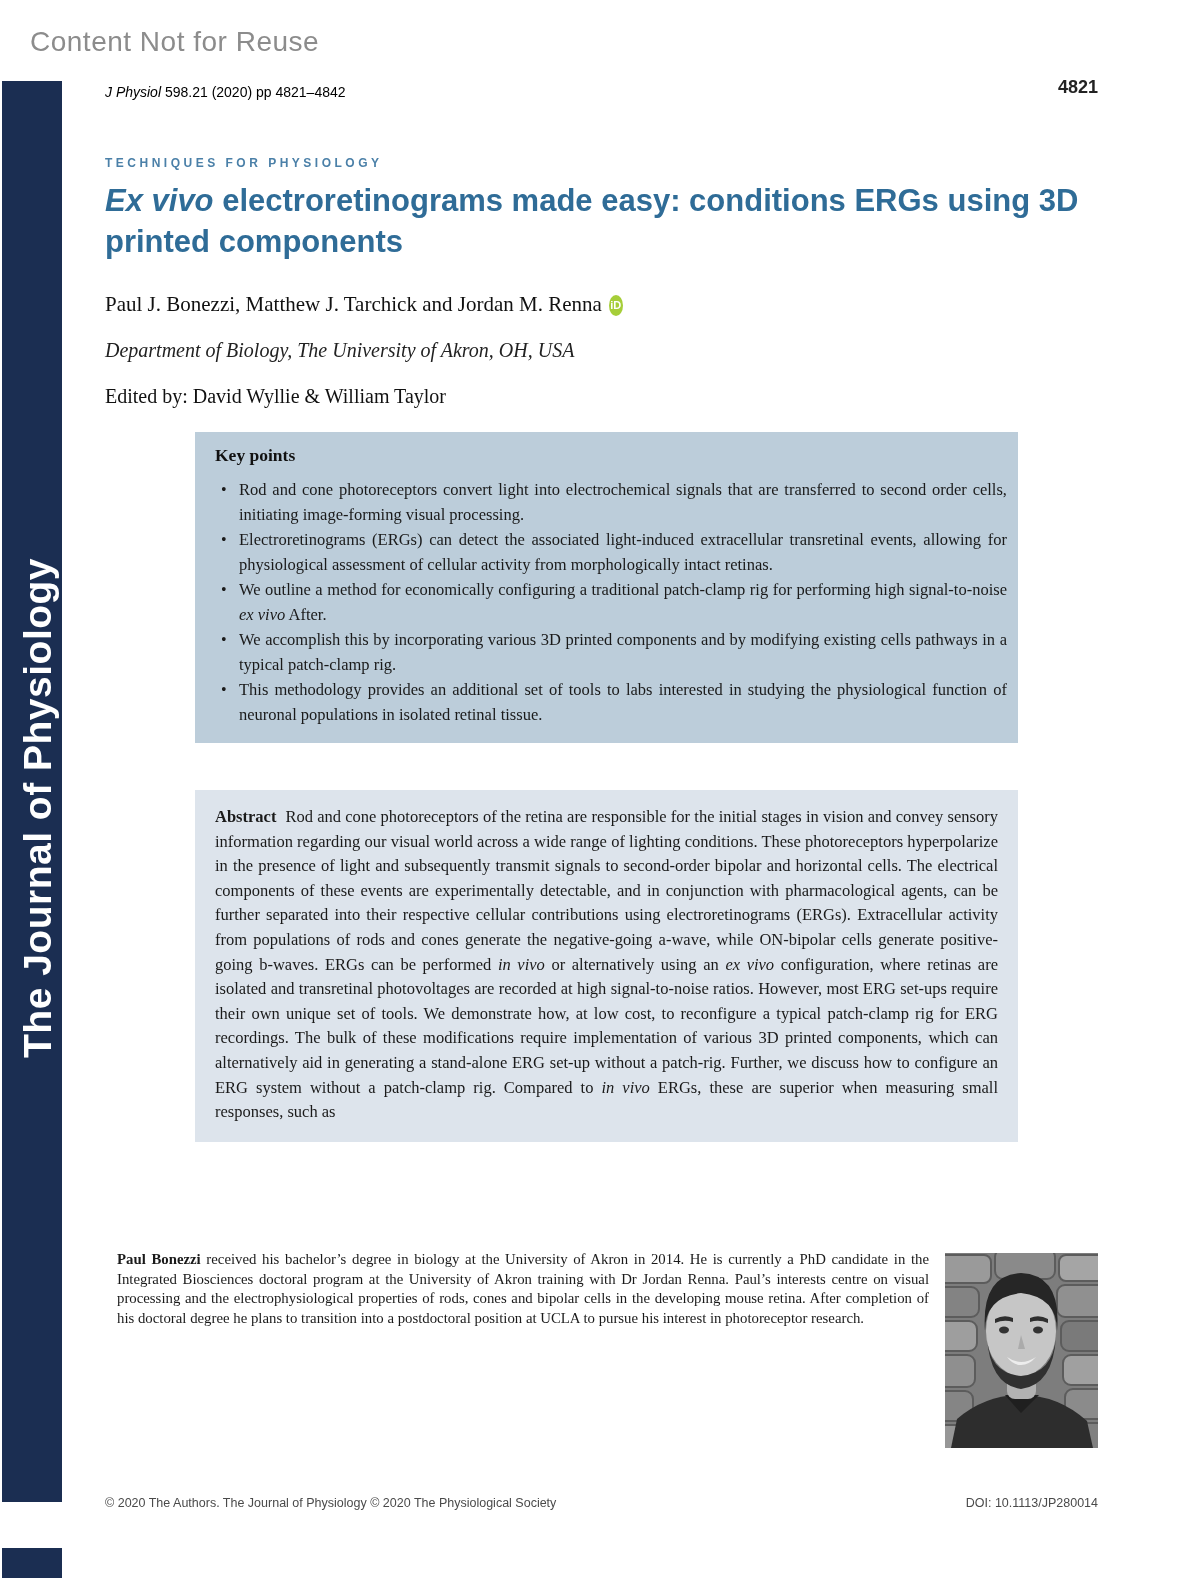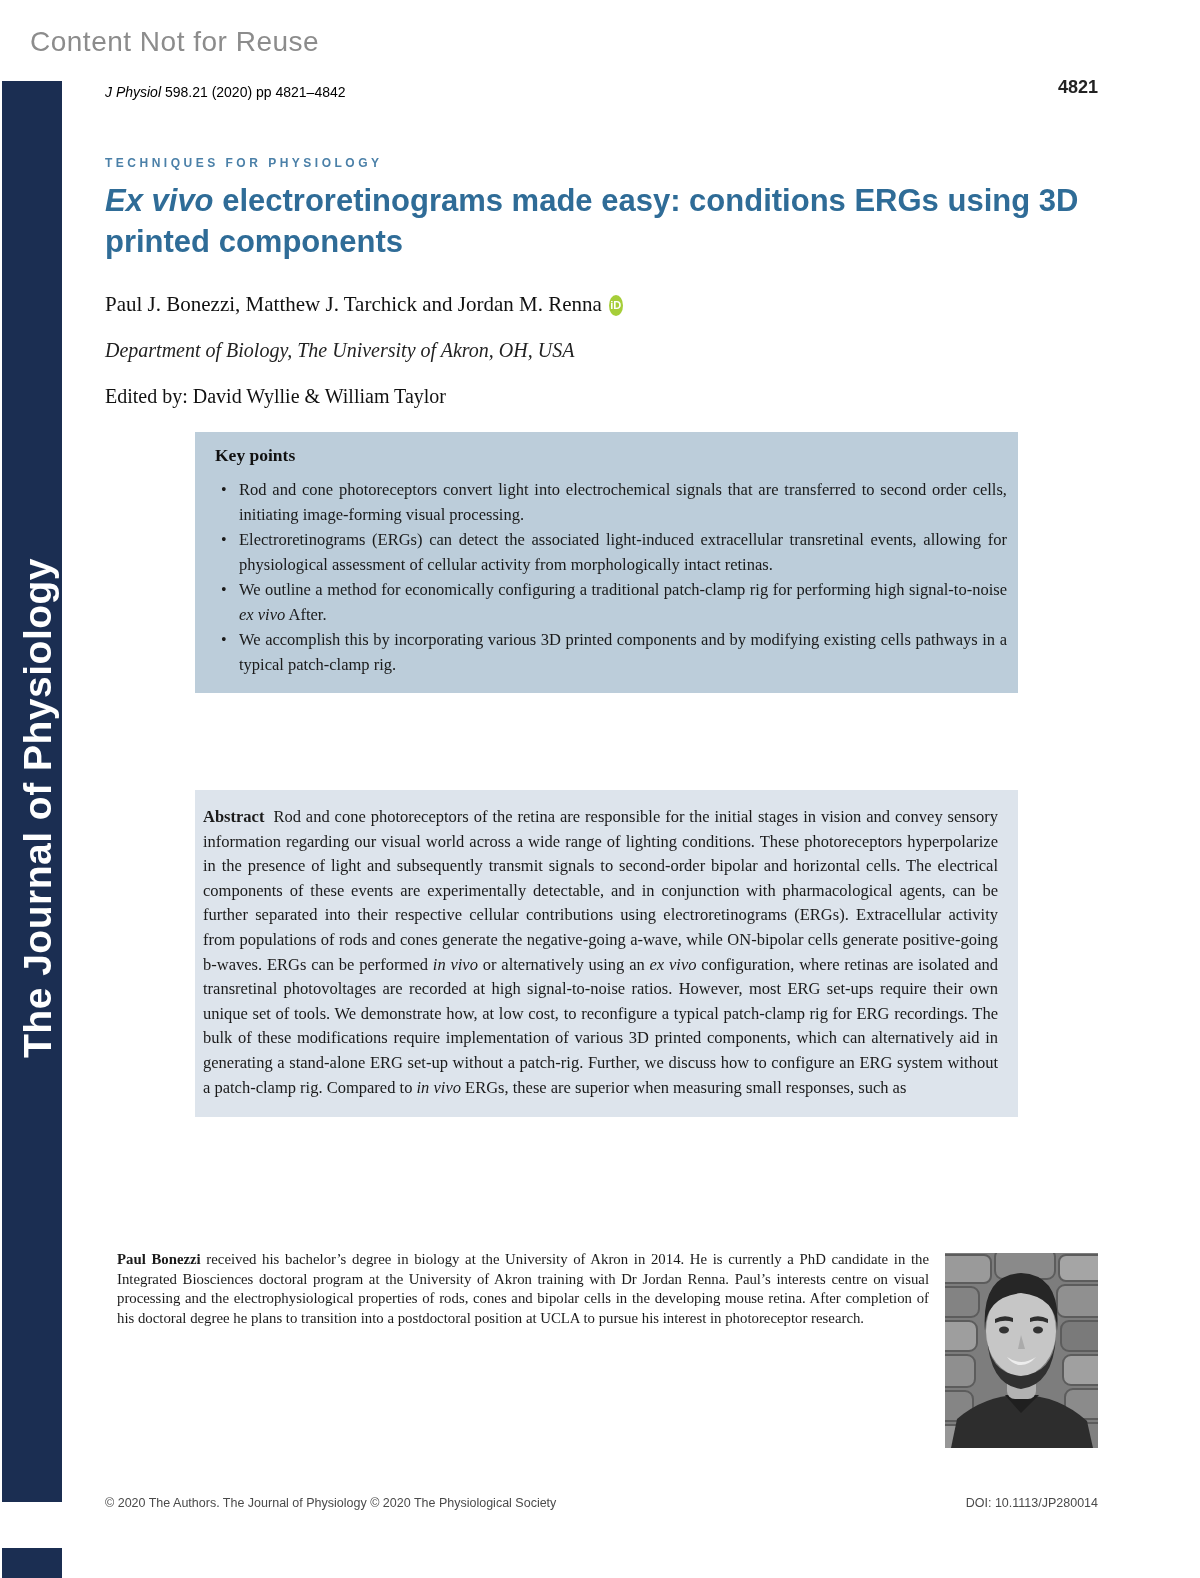--- a/index.html
+++ b/index.html
@@ -46,21 +46,21 @@
   .keypoints-heading { font-size: 17.5px; font-weight: bold; color: #111111; margin-bottom: 9px; }
   .keypoints-list { list-style: none; margin-top: 11px; }
   .keypoints-list li { position: relative; padding-left: 24px; font-size: 16.5px;
     line-height: 25px; color: #1a1a1a; text-align: justify; }
   .keypoints-list li::before { content: "\2022"; position: absolute; left: 6px; top: 0;
     font-size: 16px; }
   .it { font-style: italic; }
 
   
   .abstract-box { left: 195px; top: 790px; width: 823px; background: #dde4ec;
-    padding: 15px 20px 17px 8px; font-size: 16.5px; line-height: 24.6px;
+    padding: 15px 20px 17px 20px; font-size: 16.5px; line-height: 24.6px;
     color: #1a1a1a; text-align: justify; }
   .abstract-box .bold-lead { font-weight: bold; margin-right: 9px; }
 
   
   .bio { left: 117px; top: 1250px; width: 812px; font-size: 14.8px; line-height: 19.6px;
     color: #1a1a1a; text-align: justify; }
   .bio .bold-lead { font-weight: bold; }
 
   
   .portrait { left: 945px; top: 1253px; width: 153px; height: 195px; }
@@ -92,20 +92,21 @@
 <div class="abs affiliation">Department of Biology, The University of Akron, OH, USA</div>
 <div class="abs edited-by">Edited by: David Wyllie &amp; William Taylor</div>
 
 <div class="abs keypoints-box">
   <div class="keypoints-heading">Key points</div>
   <ul class="keypoints-list">
     <li><span>Rod and cone photoreceptors convert light into electrochemical signals that are transferred to second order cells, initiating image-forming visual processing.</span><span class="it"></span><span></span></li>
     <li><span>Electroretinograms (ERGs) can detect the associated light-induced extracellular transretinal events, allowing for physiological assessment of cellular activity from morphologically intact retinas.</span><span class="it"></span><span></span></li>
     <li><span>We outline a method for economically configuring a traditional patch-clamp rig for performing high signal-to-noise </span><span class="it">ex vivo</span><span> After.</span></li>
     <li><span>We accomplish this by incorporating various 3D printed components and by modifying existing cells pathways in a typical patch-clamp rig.</span><span class="it"></span><span></span></li>
+    <li><span>This methodology provides an additional set of tools to labs interested in studying the physiological function of neuronal populations in isolated retinal tissue.</span><span class="it"></span><span></span></li>
   </ul>
 </div>
 
 <div class="abs abstract-box">
   <span class="bold-lead">Abstract</span><span>Rod and cone photoreceptors of the retina are responsible for the initial stages in vision and convey sensory information regarding our visual world across a wide range of lighting conditions. These photoreceptors hyperpolarize in the presence of light and subsequently transmit signals to second-order bipolar and horizontal cells. The electrical components of these events are experimentally detectable, and in conjunction with pharmacological agents, can be further separated into their respective cellular contributions using electroretinograms (ERGs). Extracellular activity from populations of rods and cones generate the negative-going a-wave, while ON-bipolar cells generate positive-going b-waves. ERGs can be performed </span><span class="it">in vivo</span><span> or alternatively using an </span><span class="it">ex vivo</span><span> configuration, where retinas are isolated and transretinal photovoltages are recorded at high signal-to-noise ratios. However, most ERG set-ups require their own unique set of tools. We demonstrate how, at low cost, to reconfigure a typical patch-clamp rig for ERG recordings. The bulk of these modifications require implementation of various 3D printed components, which can alternatively aid in generating a stand-alone ERG set-up without a patch-rig. Further, we discuss how to configure an ERG system without a patch-clamp rig. Compared to </span><span class="it">in vivo</span><span> ERGs, these are superior when measuring small responses, such as</span>
 </div>
 
 <div class="abs bio">
   <span class="bold-lead">Paul Bonezzi</span><span> received his bachelor’s degree in biology at the University of Akron in 2014. He is currently a PhD candidate in the Integrated Biosciences doctoral program at the University of Akron training with Dr Jordan Renna. Paul’s interests centre on visual processing and the electrophysiological properties of rods, cones and bipolar cells in the developing mouse retina. After completion of his doctoral degree he plans to transition into a postdoctoral position at UCLA to pursue his interest in photoreceptor research.</span>
 </div>

